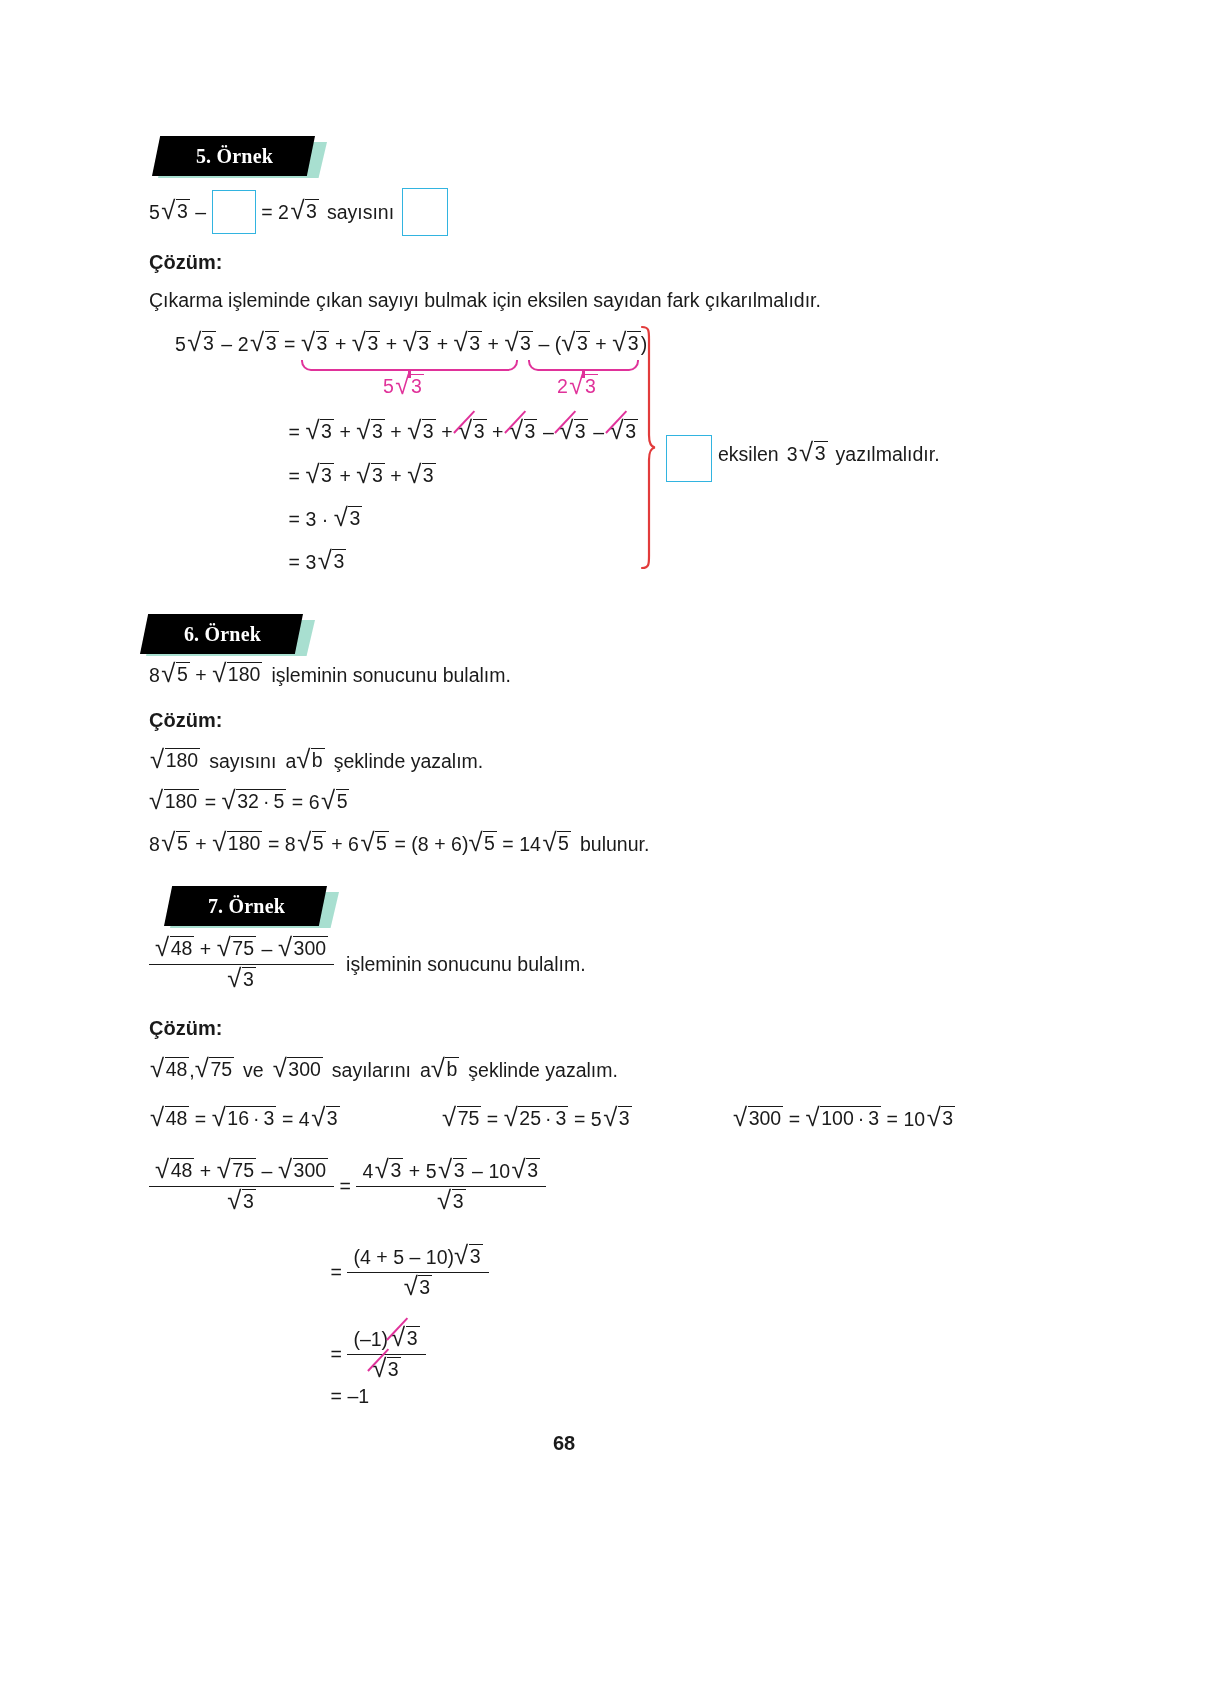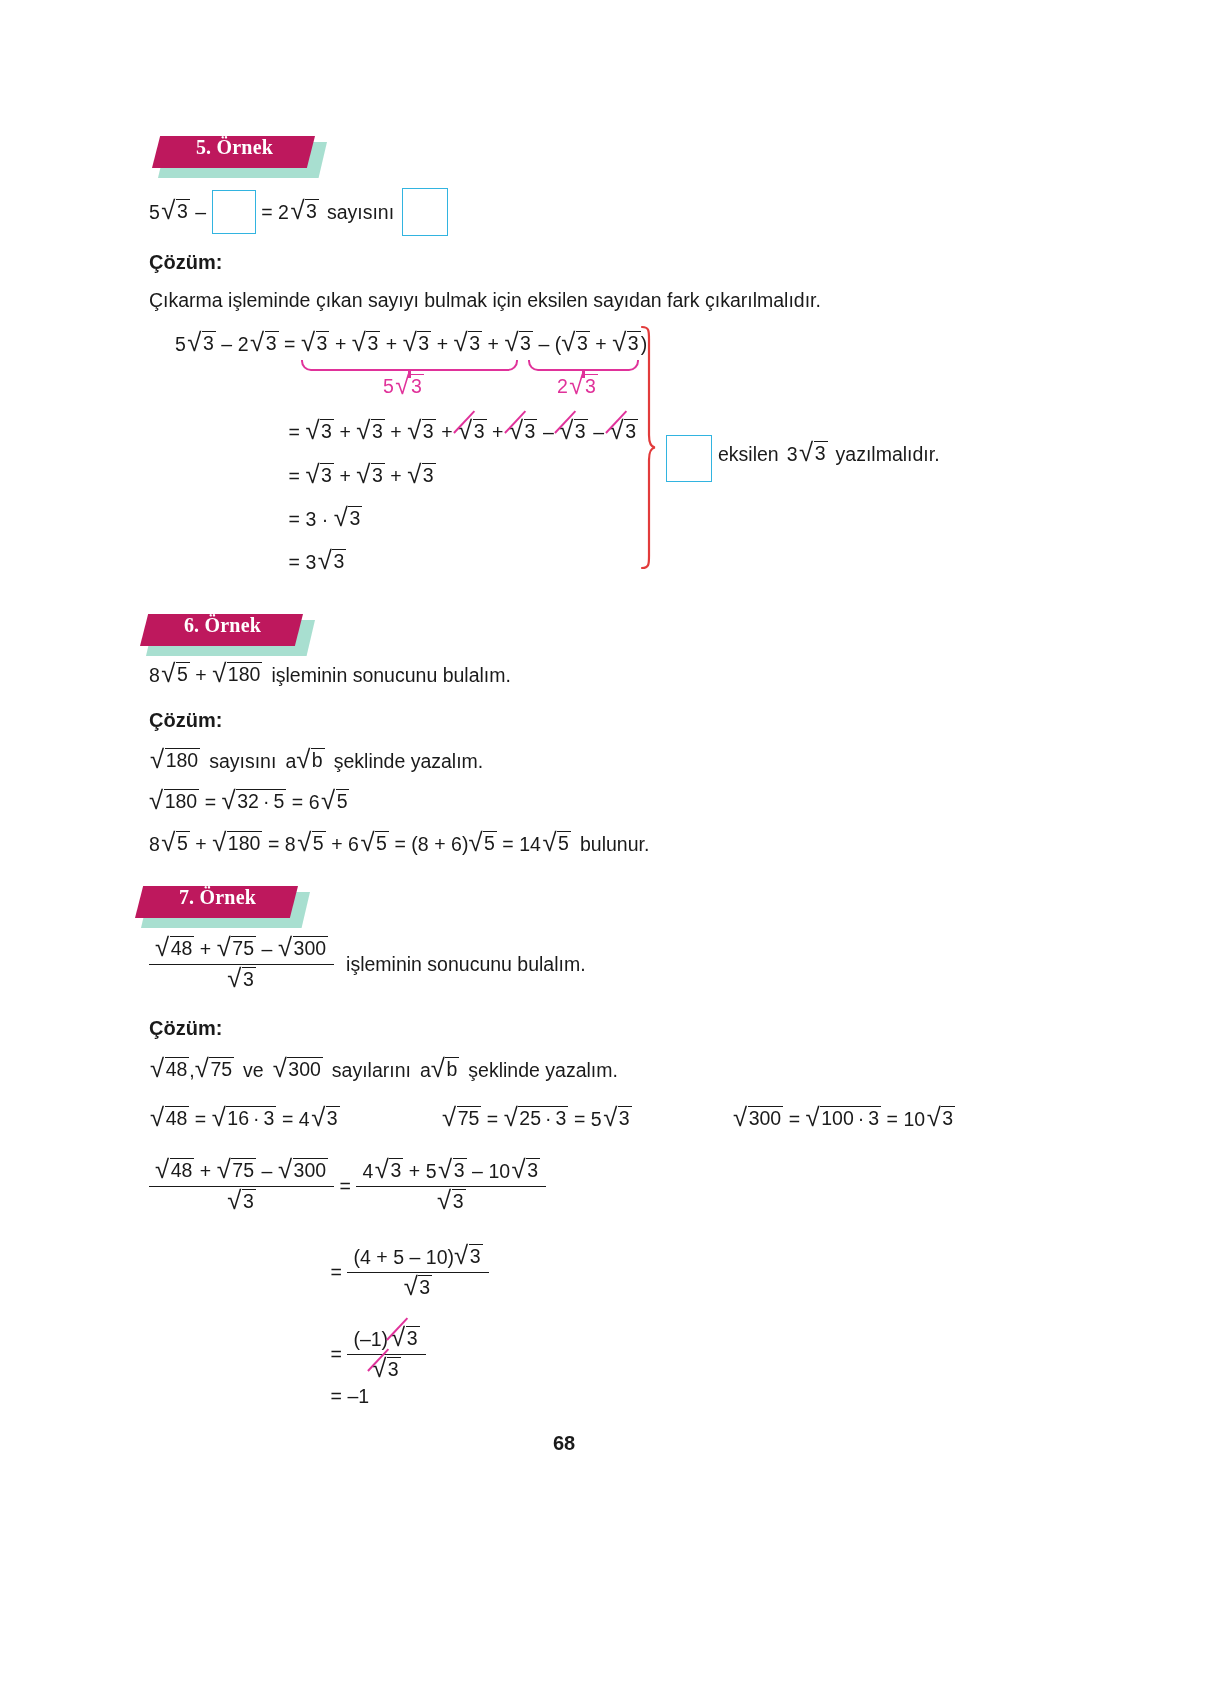--- a/index.html
+++ b/index.html
@@ -33,24 +33,25 @@
     left: 6px; top: 6px;
     width: 169px;
     height: 36px;
     background: #a8dfd0;
     clip-path: polygon(5% 0, 100% 0, 95% 100%, 0% 100%);
   }
   .banner {
     position: absolute;
     left: 0; top: 0;
     width: 163px;
-    height: 32px;
-    background: #be185d;
+    height: 40px;
+    background: #000000;
     clip-path: polygon(5% 0, 100% 0, 95% 100%, 0% 100%);
     display: flex;
+    align-items: center;
     justify-content: center;
   }
   .banner-label {
     color: #ffffff;
     font-family: "Liberation Serif", serif;
     font-weight: bold;
     font-size: 20px;
     letter-spacing: .2px;
     padding-left: 2px;
   }
@@ -486,21 +487,21 @@
       <span class="op">=</span>
       <span class="coef">14</span>
         <span class="sq">
           <span class="rad">√</span>
           <span class="rand">5</span>
         </span>
       <span style="padding-left:9px;">bulunur.</span>
     </span>
   </div>
 
-  <div class="banner-wrap" style="left:135px; top:886px;">
+  <div class="banner-wrap" style="left:164px; top:886px;">
     <div class="banner-shadow"></div>
     <div class="banner">
       <span class="banner-label">7. Örnek</span>
     </div>
   </div>
 
   <div class="txt" style="left:149px; top:935px;">
     <span class="m">
       <span class="frac">
         <span class="num">

